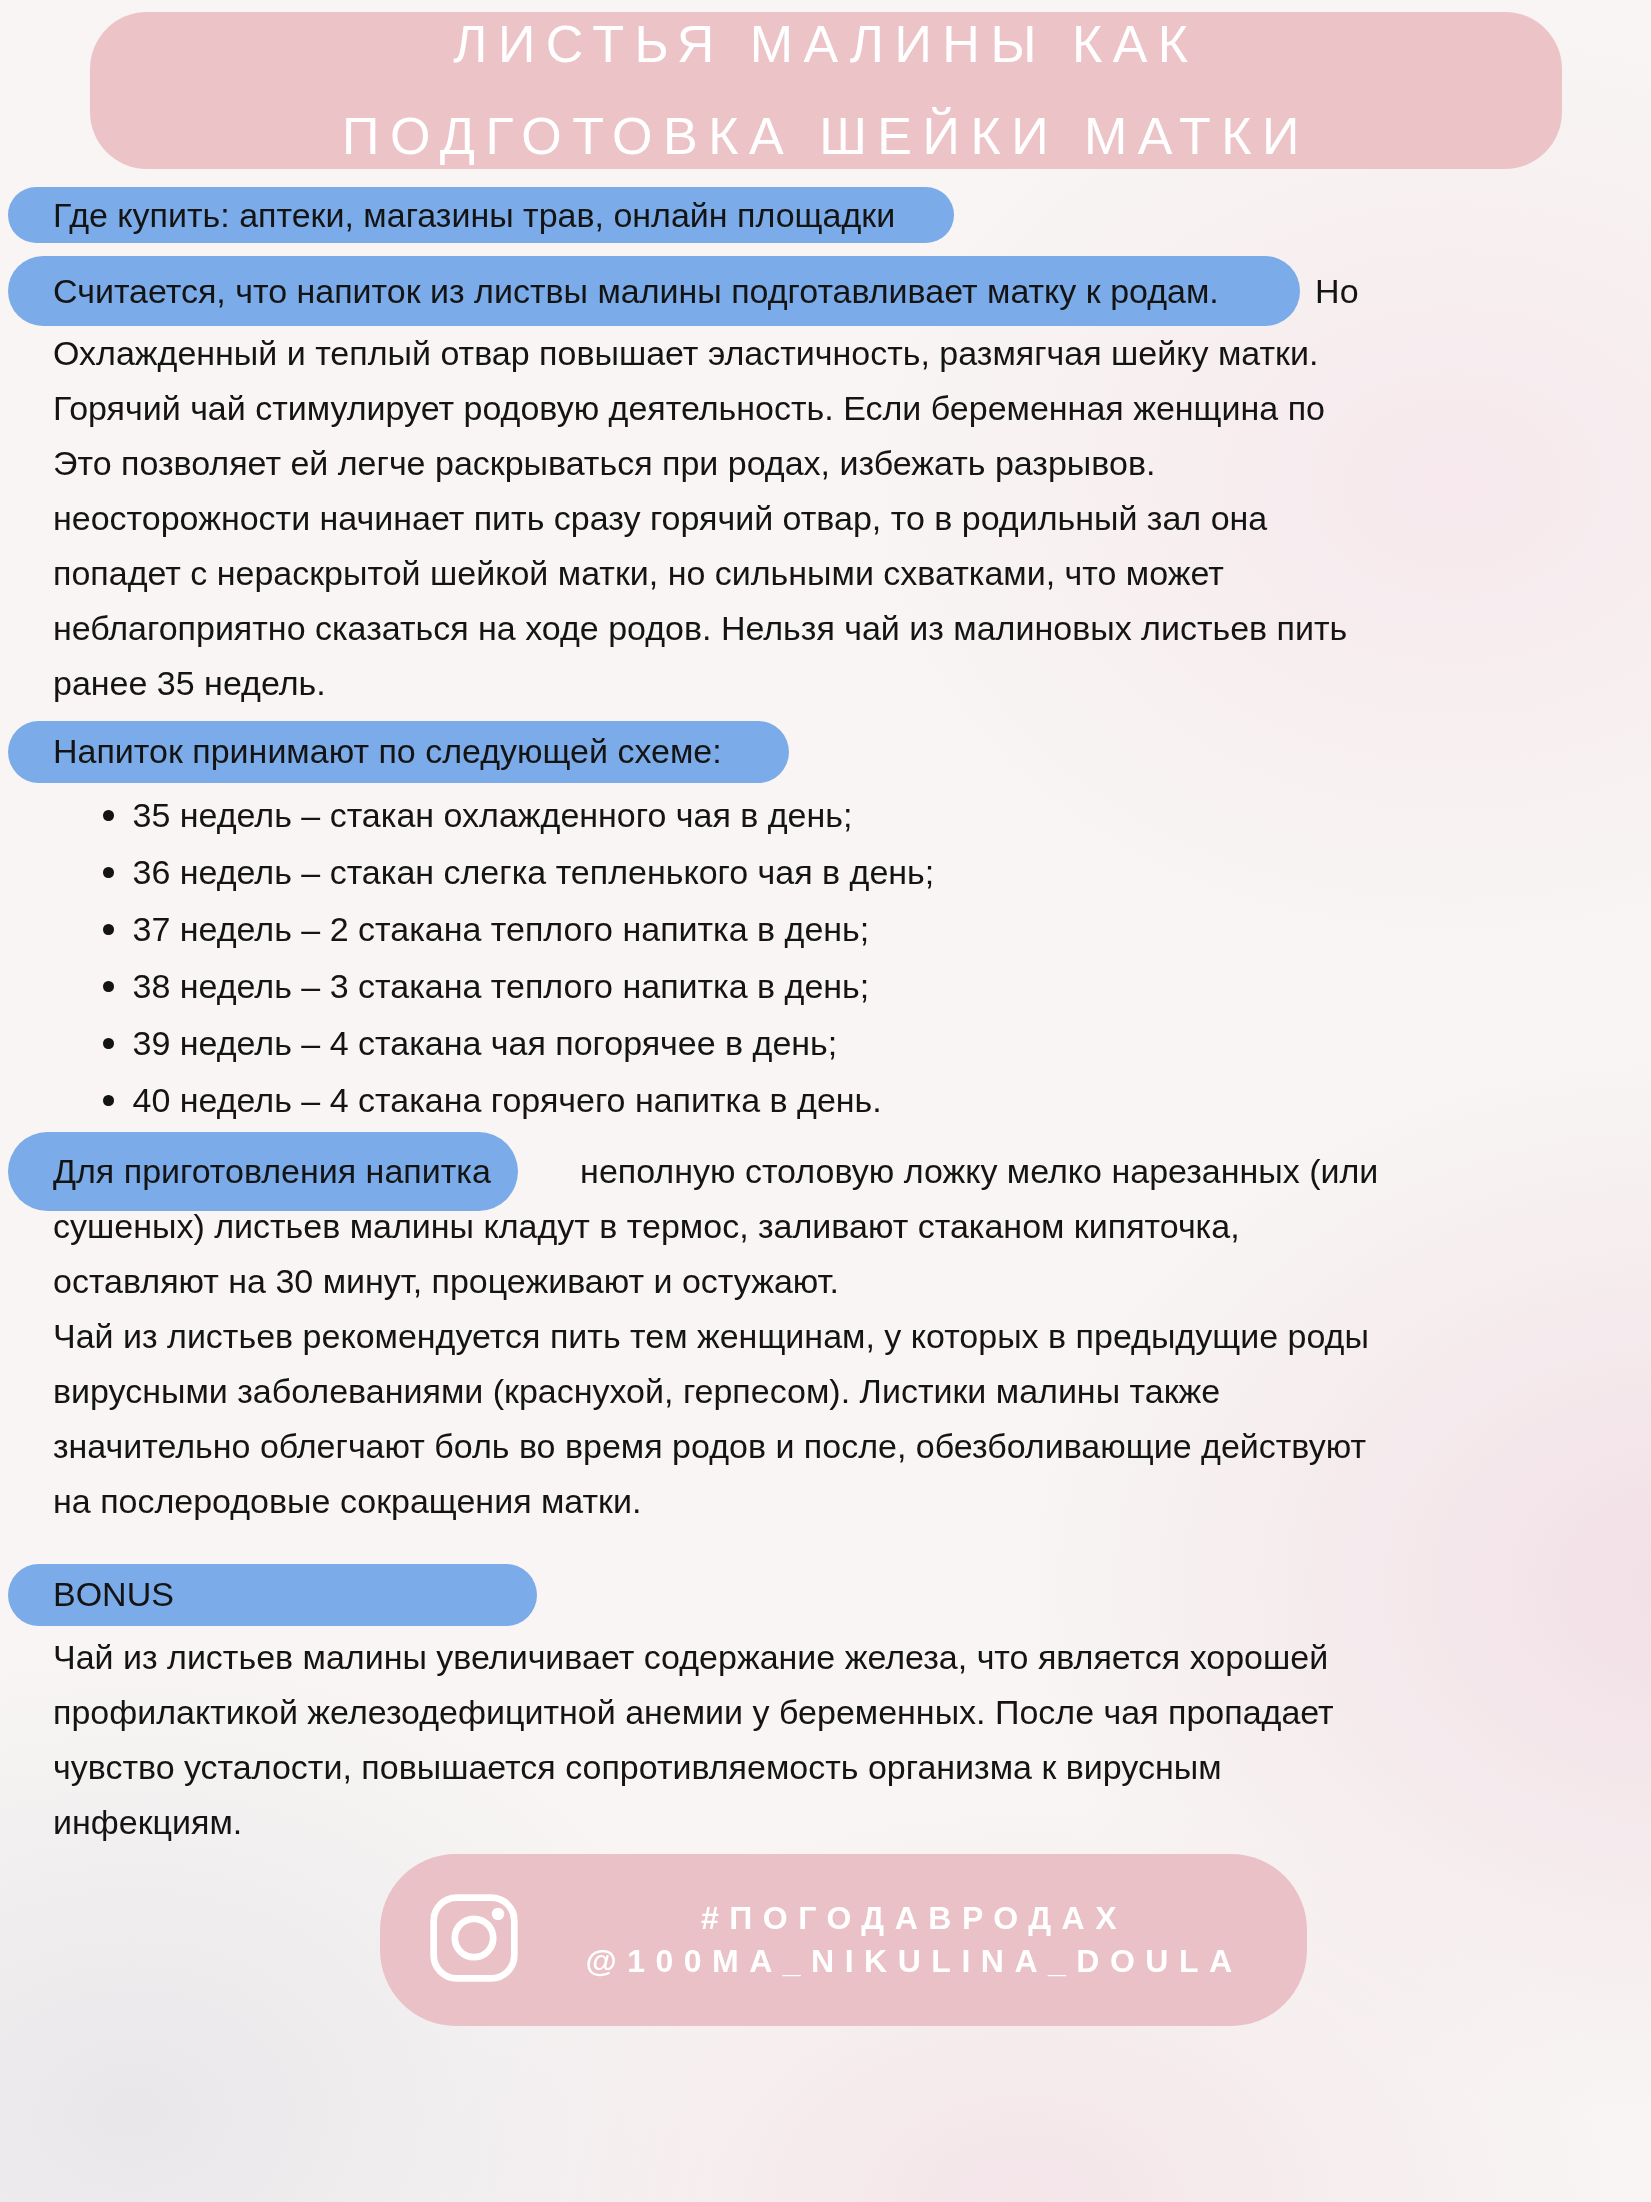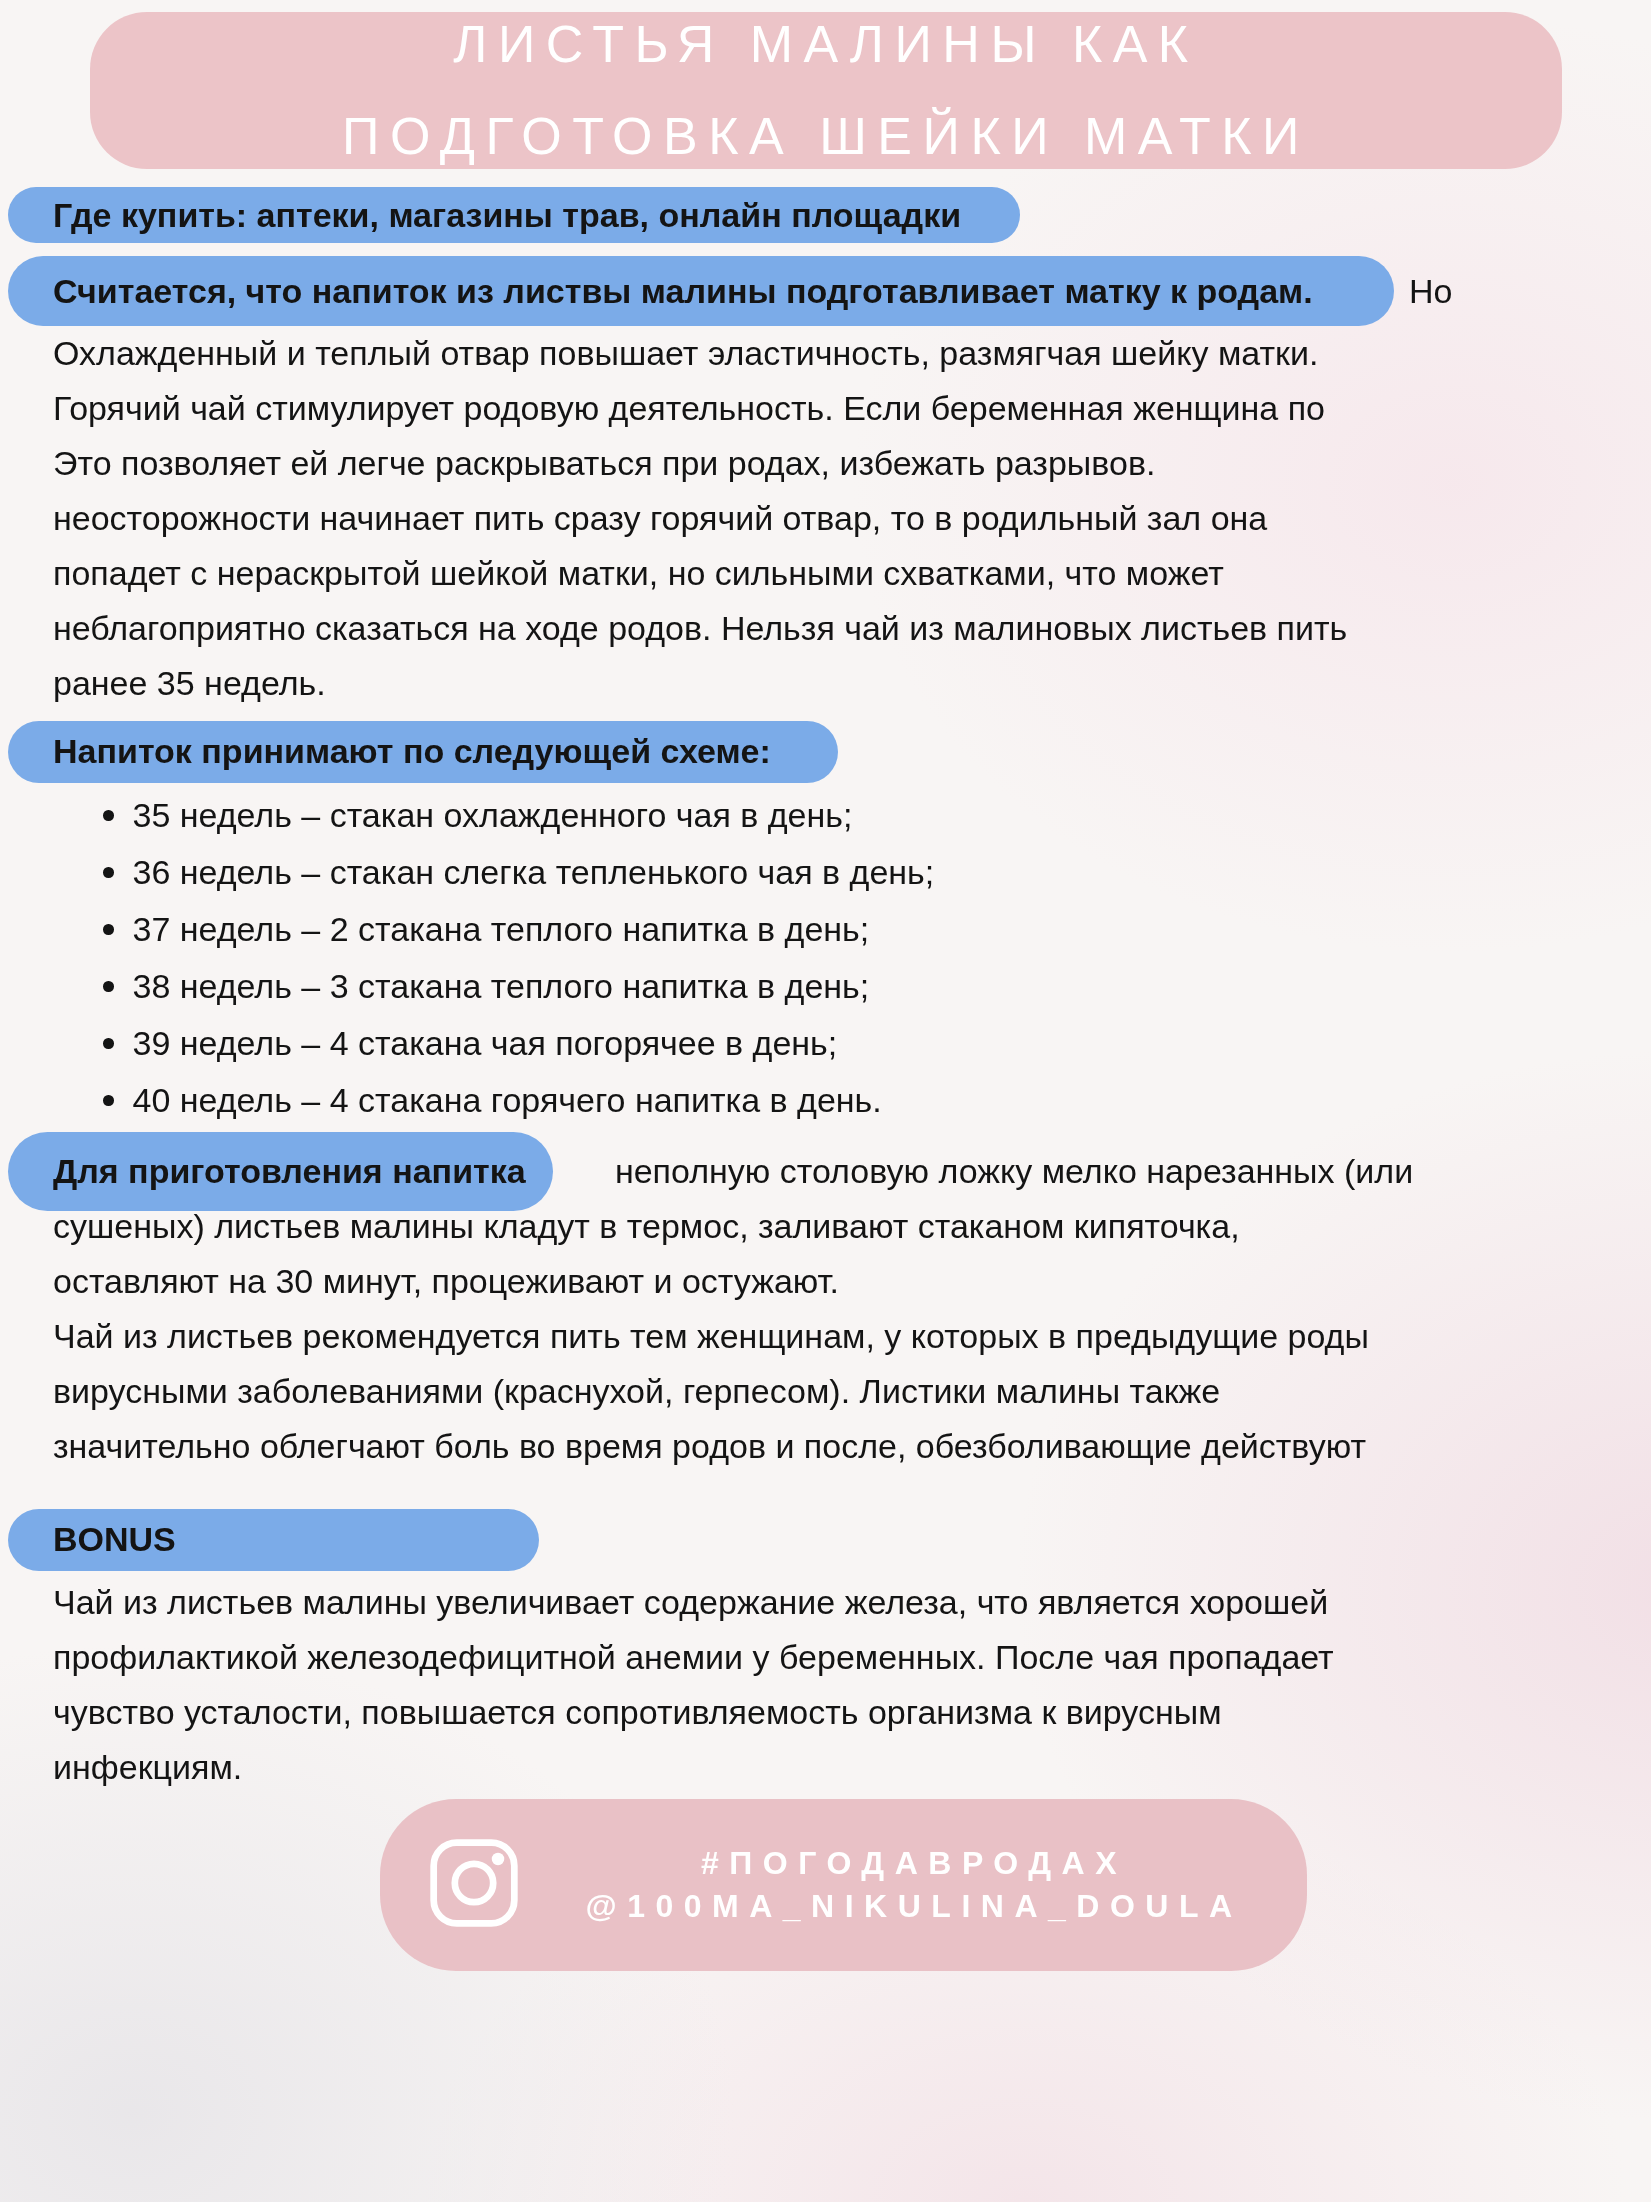--- a/index.html
+++ b/index.html
@@ -51,21 +51,20 @@
     align-items: center;
     white-space: nowrap;
   }
   .hl {
     background: #7babe8;
     display: inline-flex;
     align-items: center;
     padding-left: 45px;
     margin-left: -45px;
     border-radius: 955px;
-    font-weight: bold;
   }
   .hl-intro    { padding-top: 8.6px;  padding-bottom: 8.6px;  padding-right: 59px;  }
   .hl-claim    { padding-top: 15.3px; padding-bottom: 15.3px; padding-right: 81px;  border-radius: 43px; }
   .hl-schedule { padding-top: 11.5px; padding-bottom: 11.5px; padding-right: 67px;  }
   .hl-prep     { padding-top: 20px; padding-bottom: 20px; padding-right: 27px;  border-radius: 40px;
                  margin-top: -20px; margin-bottom: -20px; }
   .hl-bonus    { padding-top: 11.5px; padding-bottom: 11.5px; padding-right: 363px; border-radius: 34px; }
   .after-hl { margin-left: 15.3px; }
 
   .mt-intro   { margin-top: 19px; }
@@ -181,20 +180,21 @@
     <div class="line mt-prep">
       <span class="hl hl-prep">Для приготовления напитка</span>
       <span class="after-hl">неполную столовую ложку мелко нарезанных (или</span>
     </div>
     <div>
       <div class="line">сушеных) листьев малины кладут в термос, заливают стаканом кипяточка,</div>
       <div class="line">оставляют на 30 минут, процеживают и остужают.</div>
       <div class="line">Чай из листьев рекомендуется пить тем женщинам, у которых в предыдущие роды</div>
       <div class="line">вирусными заболеваниями (краснухой, герпесом). Листики малины также</div>
       <div class="line">значительно облегчают боль во время родов и после, обезболивающие действуют</div>
+      <div class="line">на послеродовые сокращения матки.</div>
     </div>
 
     <div class="line mt-bonus">
       <span class="hl hl-bonus">BONUS</span>
     </div>
     <div class="gap-after-pill">
       <div class="line">Чай из листьев малины увеличивает содержание железа, что является хорошей</div>
       <div class="line">профилактикой железодефицитной анемии у беременных. После чая пропадает</div>
       <div class="line">чувство усталости, повышается сопротивляемость организма к вирусным</div>
       <div class="line">инфекциям.</div>

